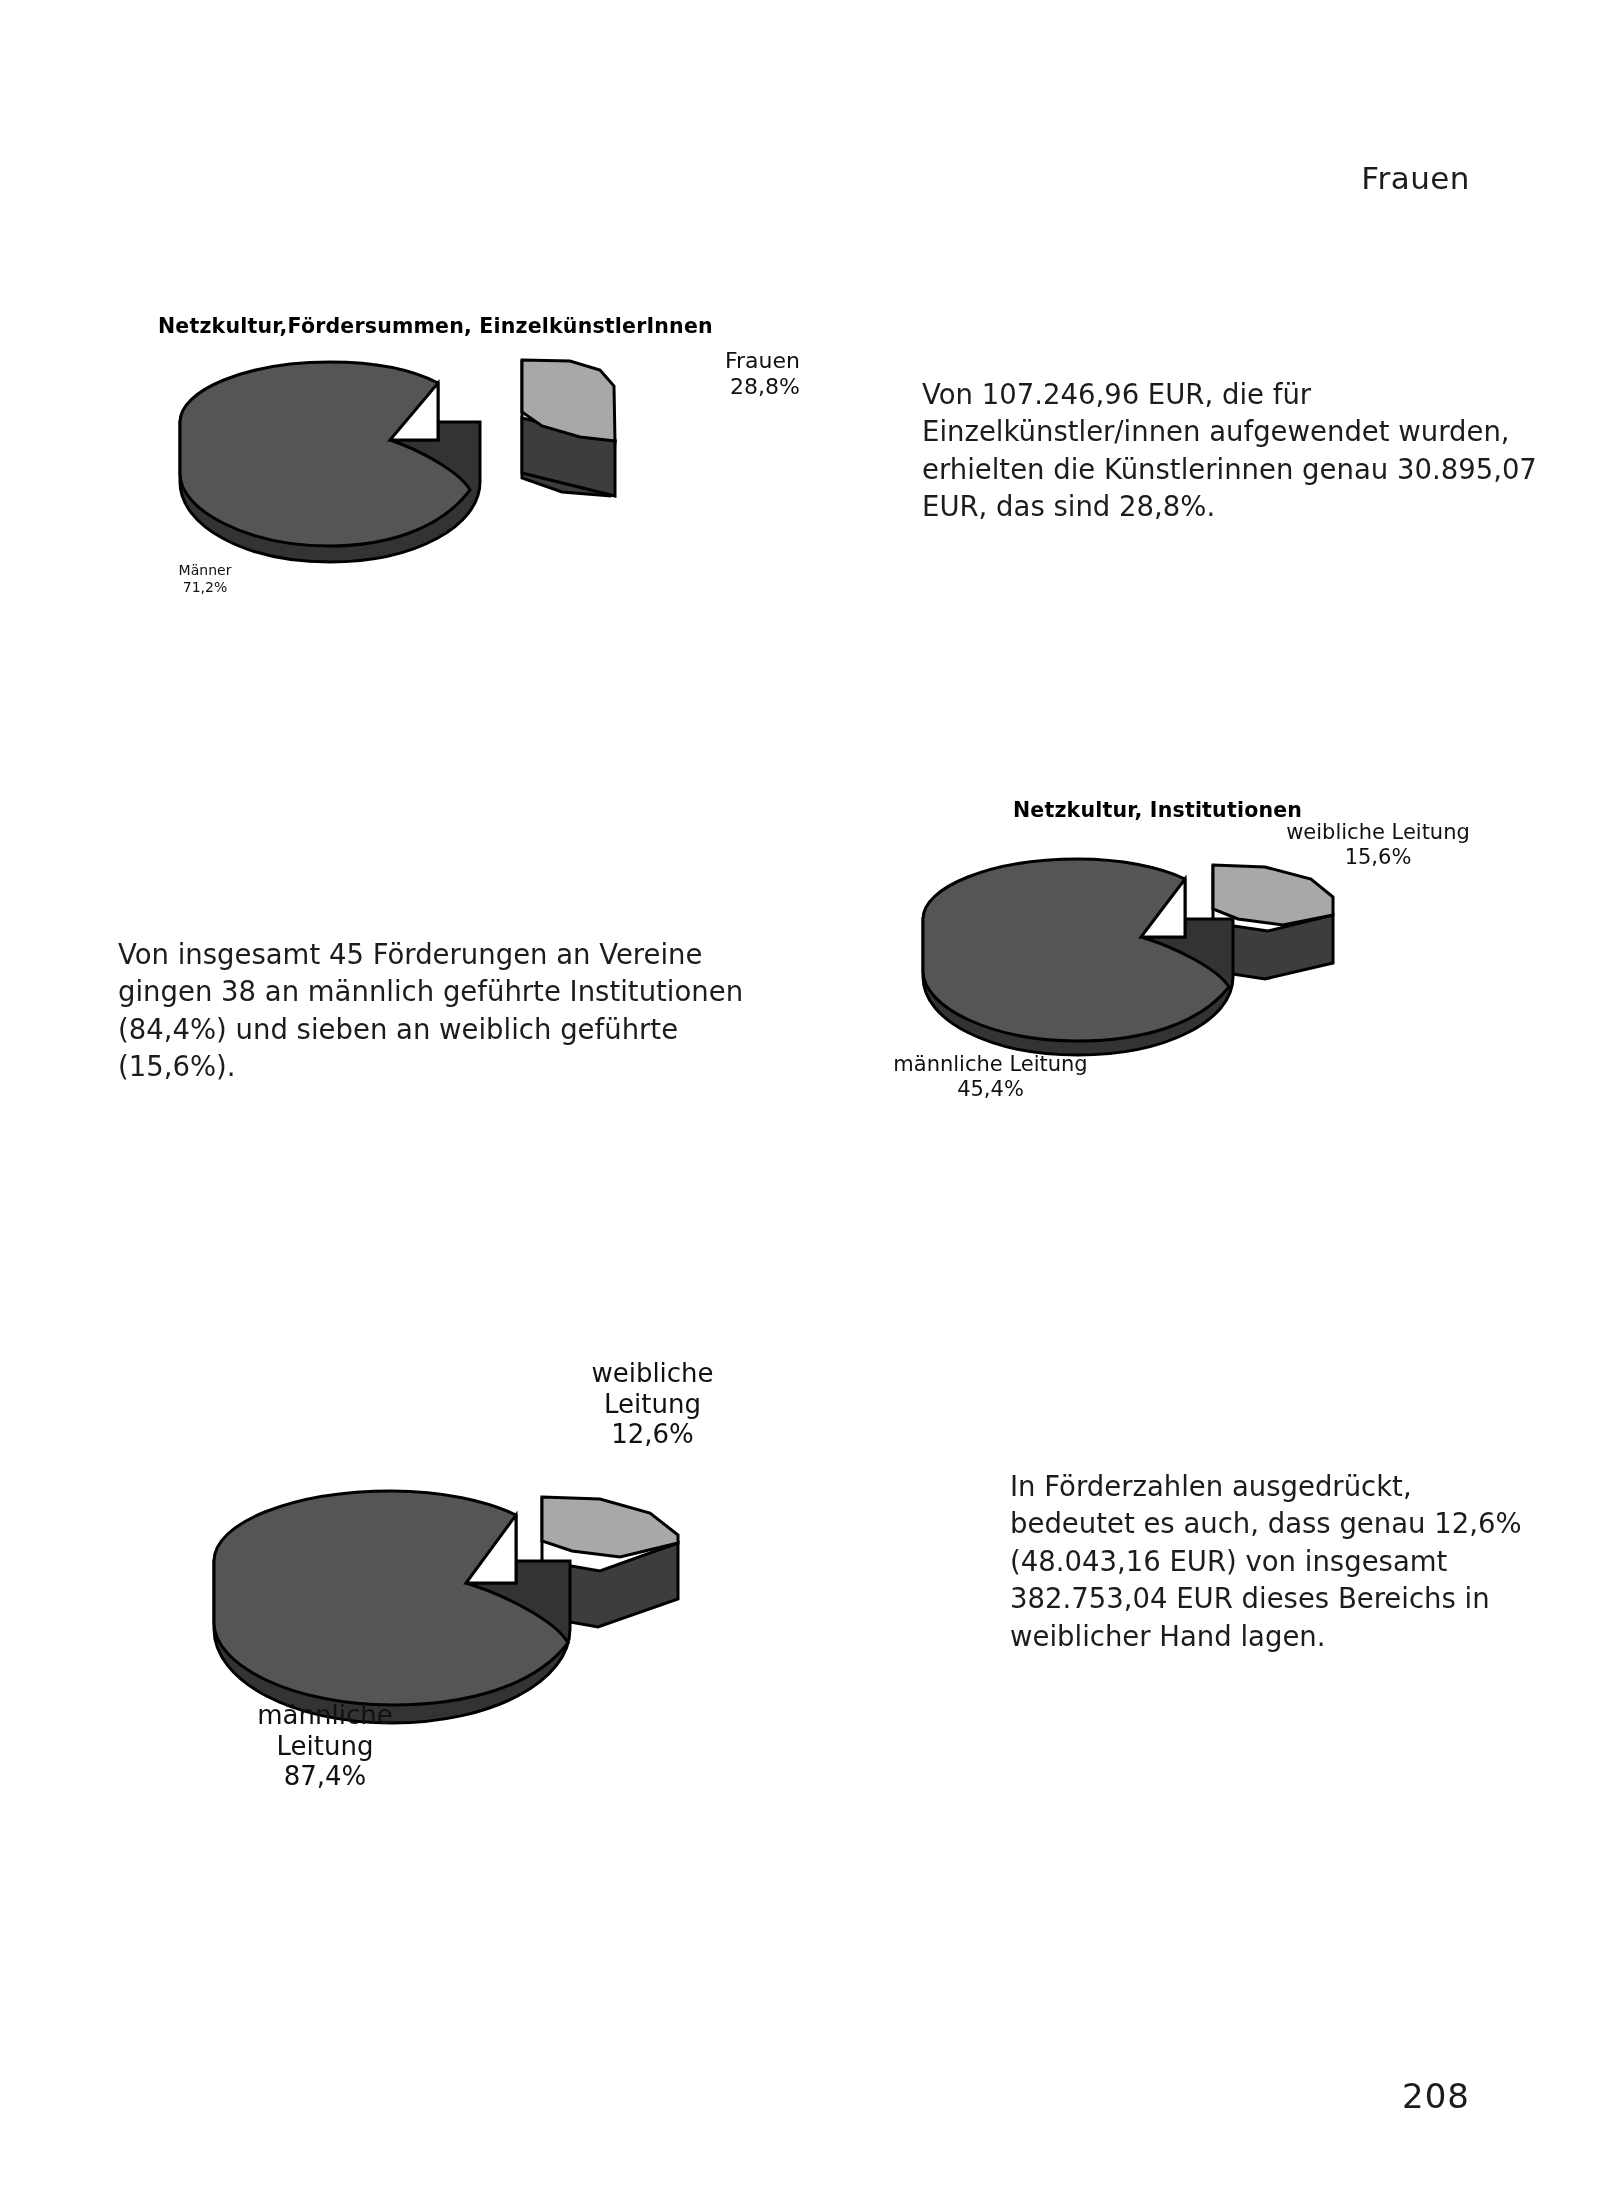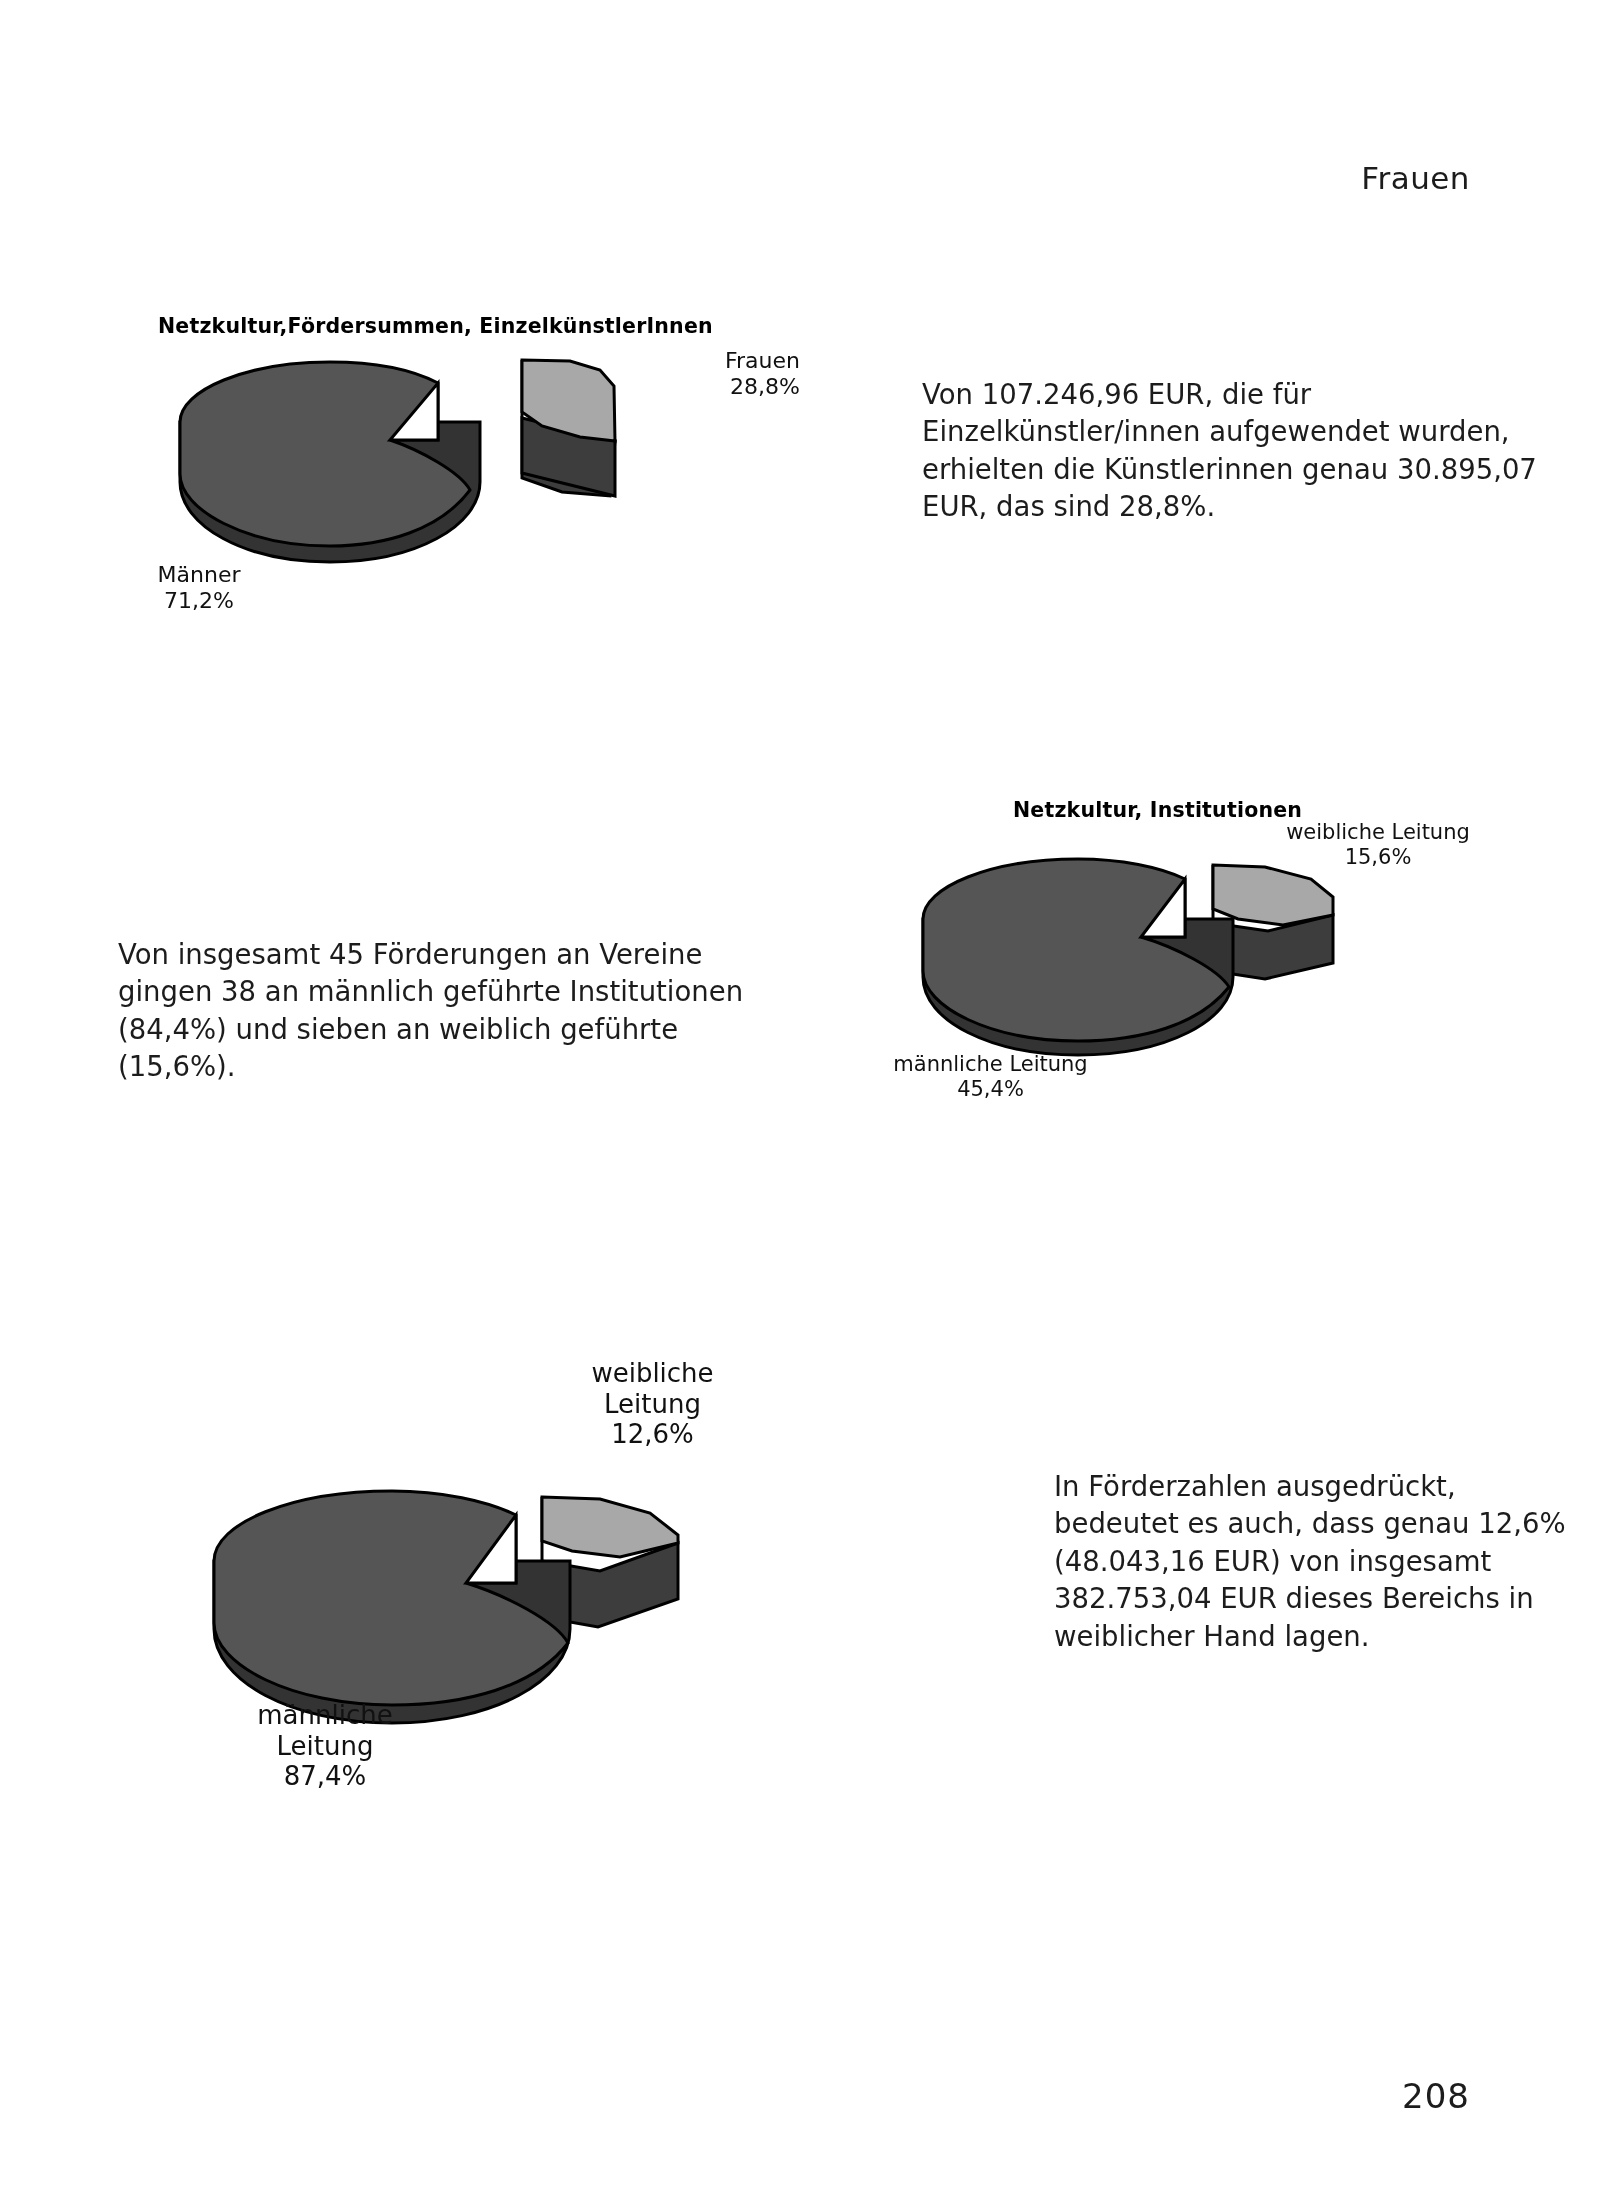--- a/index.html
+++ b/index.html
@@ -41,21 +41,21 @@
   .body-text {
     position: absolute;
     font-size: 27.5px;
     line-height: 1.36;
     color: #1c1c1c;
     font-family: "DejaVu Sans", sans-serif;
     white-space: pre-line;
   }
   #text-einzelkuenstler { left: 922px; top: 376px;  width: 640px; }
   #text-institutionen   { left: 118px; top: 936px;  width: 640px; }
-  #text-vereine         { left: 1010px; top: 1468px; width: 520px; margin-left: 44px; }
+  #text-vereine         { left: 1010px; top: 1468px; width: 520px; }
 
   
   .chart {
     position: absolute;
   }
   .chart-title {
     position: absolute;
     font-weight: bold;
     color: #000;
     font-family: "DejaVu Sans", sans-serif;
@@ -73,21 +73,21 @@
     position: absolute;
     left: 0;
     top: 0;
   }
 
   
   #chart-einzelkuenstler { left: 110px; top: 300px; width: 700px; height: 330px; }
   #chart-einzelkuenstler .chart-title { left: 48px; top: 14px; font-size: 20.5px; }
   #chart-einzelkuenstler .pie-svg { left: 60px; top: 50px; }
   #chart-einzelkuenstler .label-frauen { left: 560px; top: 48px; font-size: 22px; text-align: right; width: 130px; }
-  #chart-einzelkuenstler .label-maenner { left: 14px; top: 262px; font-size: 22px; text-align: center; width: 150px; }
+  #chart-einzelkuenstler .label-maenner { left: 20px; top: 262px; font-size: 14px; text-align: center; width: 150px; }
 
   
   #chart-institutionen { left: 848px; top: 790px; width: 680px; height: 330px; }
   #chart-institutionen .chart-title { left: 165px; top: 8px; font-size: 20.5px; }
   #chart-institutionen .pie-svg { left: 65px; top: 55px; }
   #chart-institutionen .label-weiblich { left: 405px; top: 30px; font-size: 21px; text-align: center; width: 250px; }
   #chart-institutionen .label-maennlich { left: 0px; top: 262px; font-size: 21px; text-align: center; width: 285px; }
 
   
   #chart-vereine { left: 180px; top: 1310px; width: 700px; height: 470px; }

